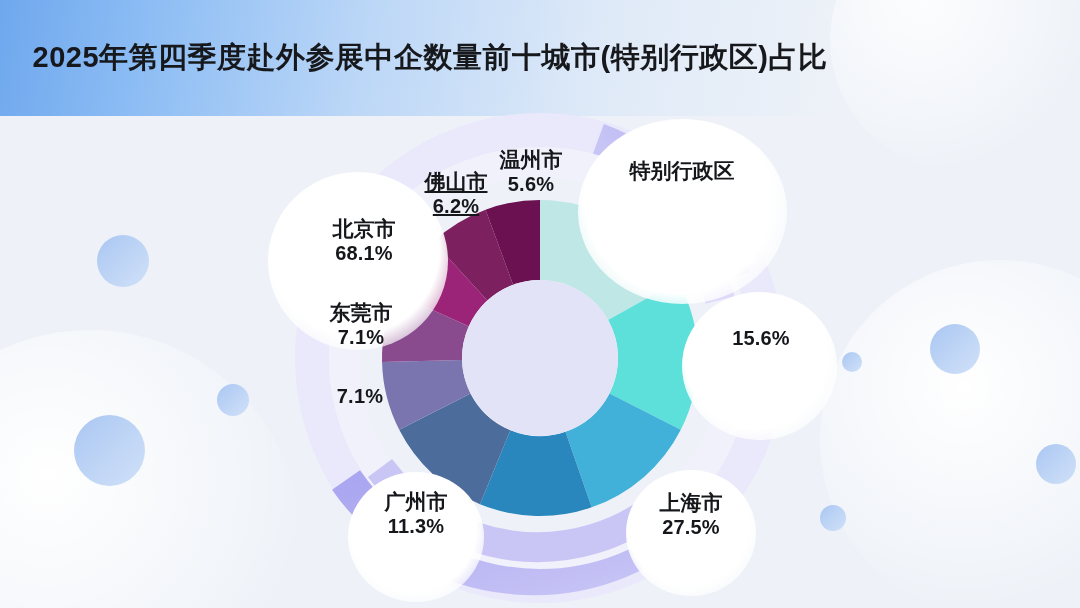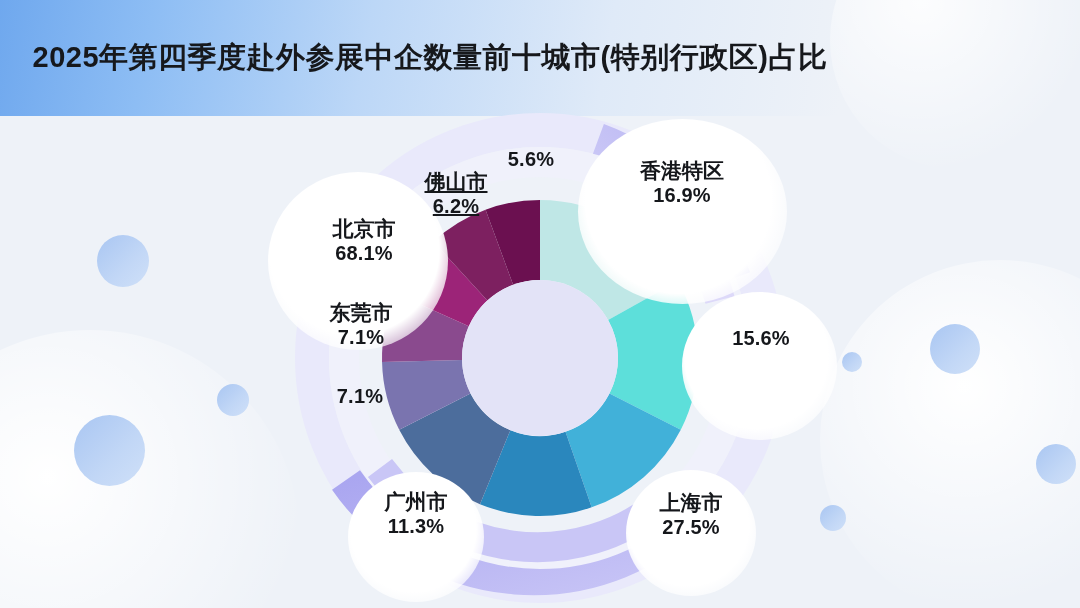--- a/index.html
+++ b/index.html
@@ -169,22 +169,21 @@
     </svg>
   </div>
 
   <div class="label-bubble bub-soft" style="left:578px; top:119px; width:209px; height:185px;"></div>
   <div class="label-bubble bub-soft" style="left:682px; top:292px; width:155px; height:148px;"></div>
   <div class="label-bubble bub-soft" style="left:626px; top:470px; width:130px; height:126px;"></div>
   <div class="label-bubble bub-soft" style="left:348px; top:472px; width:136px; height:130px;"></div>
   <div class="label-bubble bub-soft" style="left:268px; top:172px; width:180px; height:178px;"></div>
 
   <div class="label" style="left:582px; top:159px; width:200px;">
-    <span class="lname">香港特区</span>
-    <span class="lval">16.9%</span>
+    <span class="lname">特别行政区</span>
   </div>
 
   <div class="label" style="left:673px; top:327px; width:176px;">
     <span class="lval">15.6%</span>
   </div>
 
   <div class="label" style="left:610px; top:491px; width:162px;">
     <span class="lname">上海市</span>
     <span class="lval">27.5%</span>
   </div>
@@ -208,16 +207,17 @@
     <span class="lname">北京市</span>
     <span class="lval">68.1%</span>
   </div>
 
   <div class="label" style="left:386px; top:170px; width:140px;text-decoration:underline;">
     <span class="lname">佛山市</span>
     <span class="lval">6.2%</span>
   </div>
 
   <div class="label" style="left:461px; top:148px; width:140px;">
+    <span class="lname">温州市</span>
     <span class="lval">5.6%</span>
   </div>
 
 </div>
 
 </body></html>

